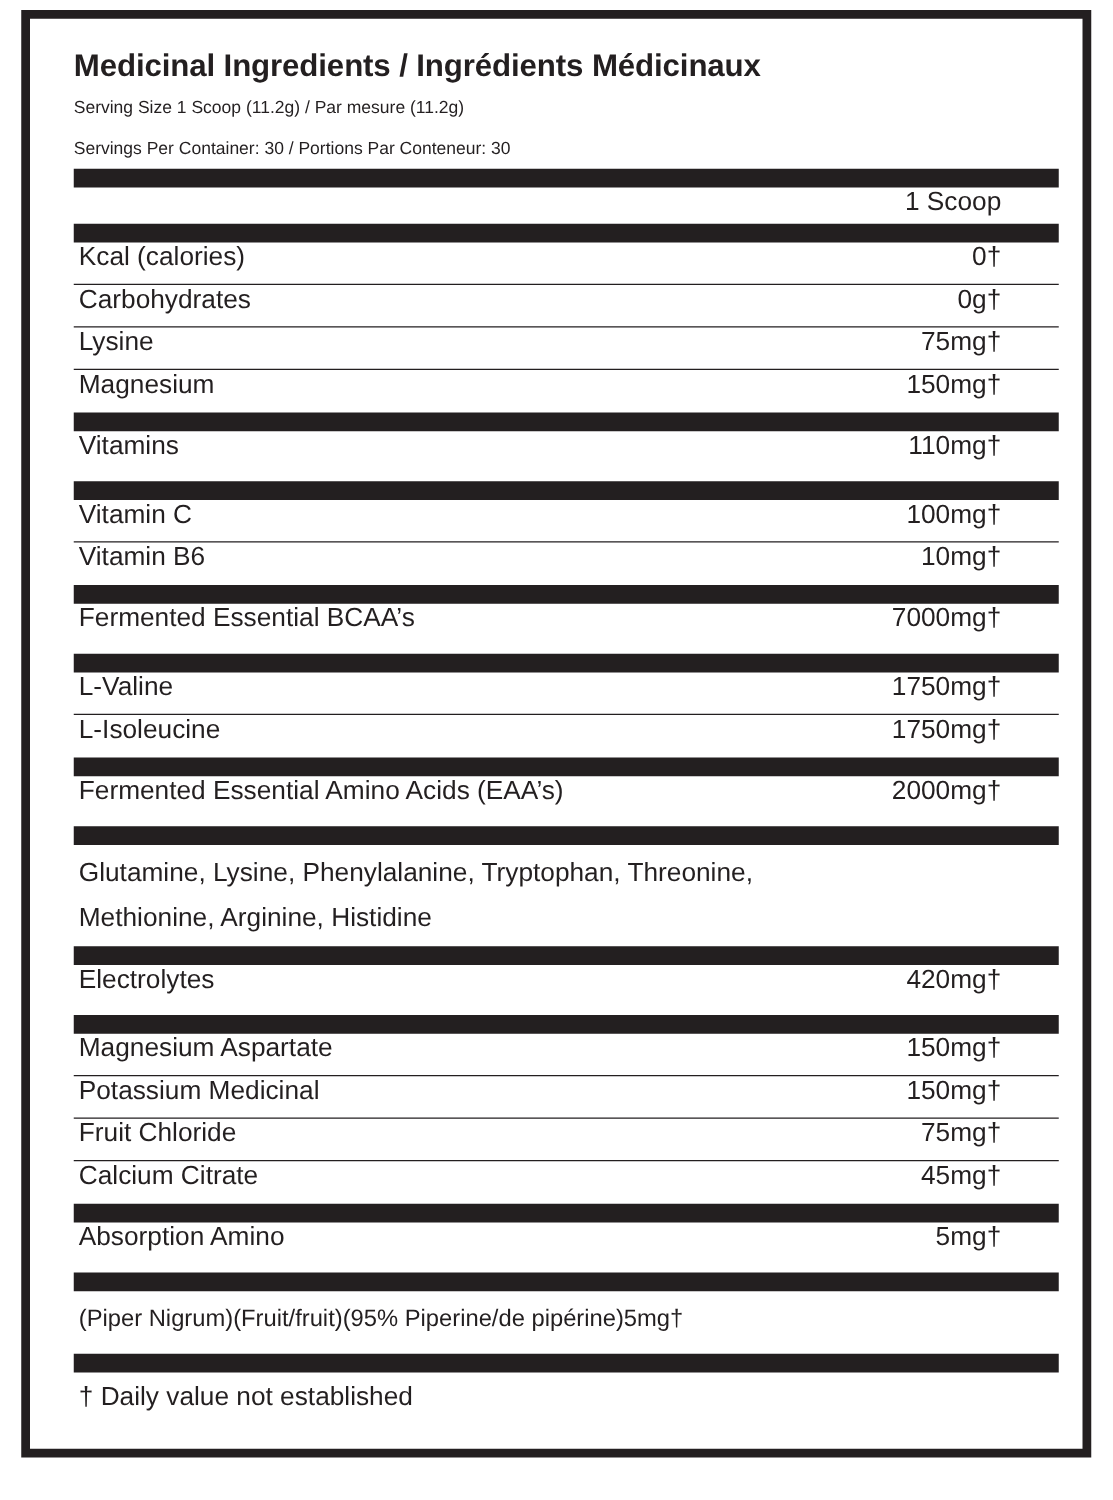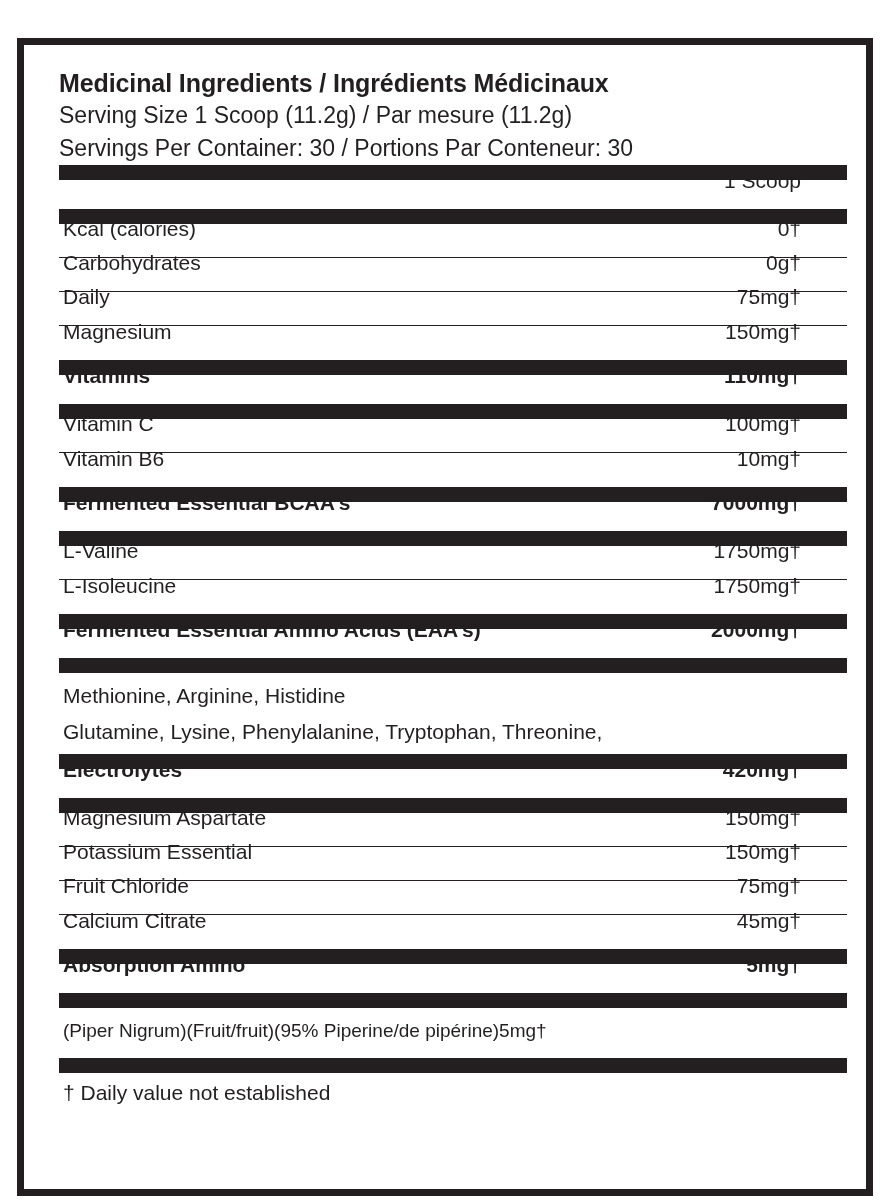--- a/index.html
+++ b/index.html
@@ -1,27 +1,27 @@
 <!DOCTYPE html>
 <html><head>
 <meta charset="utf-8">
 <style>
   html, body { margin: 0; padding: 0; background: #ffffff; }
   body { width: 890px; height: 1200px; position: relative; overflow: hidden;
          font-family: "Liberation Sans", sans-serif; color: #231f20; }
-  .label-frame { position: absolute; left: 17px; top: 38px; width: 842px; height: 1144px;
+  .label-frame { position: absolute; left: 17px; top: 8px; width: 842px; height: 1144px;
                  border: 7px solid #231f20; background: #fff; }
   .content { position: absolute; left: 35px; top: 22px; width: 788px; }
   .title { font-weight: bold; font-size: 25px; line-height: 32px; margin: 0; letter-spacing: -0.1px; }
-  .sub { font-size: 23px; line-height: 33px; margin: 0; }
+  .sub { font-size: 14px; line-height: 33px; margin: 0; }
   .bar { height: 15px; background: #231f20; }
-  .row { display: flex; justify-content: space-between; align-items: flex-end;
+  .row { display: flex; justify-content: space-between; align-items: flex-start;
          font-size: 21px; height: 34px; padding: 0 46px 16px 4px; box-sizing: border-box; }
   .row.thin { border-bottom: 1.5px solid #231f20; gap: 41px; }
-  .row.bold { font-weight: bold; height: 29px; }
+  .row.bold { font-weight: normal; height: 40px; }
   .row.head { height: 29px; justify-content: flex-end; }
   .row.sp-top { margin-top: 0; }
   .para { font-size: 21px; line-height: 36px; padding: 5px 4px 4px 4px; }
   .note { font-size: 19px; line-height: 30px; padding: 8px 4px 12px 4px; }
   .foot { font-size: 21px; line-height: 30px; padding: 5px 4px 0 4px; }
 </style>
 </head>
 <body>
 
 <div class="label-frame">
@@ -38,21 +38,21 @@
 
     <div class="row thin">
       <span>Kcal (calories)</span>
       <span>0†</span>
     </div>
     <div class="row thin">
       <span>Carbohydrates</span>
       <span>0g†</span>
     </div>
     <div class="row thin">
-      <span>Daily</span>
+      <span>Lysine</span>
       <span>75mg†</span>
     </div>
     <div class="row">
       <span>Magnesium</span>
       <span>150mg†</span>
     </div>
 
     <div class="bar"></div>
     <div class="row bold">
       <span>Vitamins</span>
@@ -83,36 +83,36 @@
       <span>1750mg†</span>
     </div>
 
     <div class="bar"></div>
     <div class="row bold">
       <span>Fermented Essential Amino Acids (EAA’s)</span>
       <span>2000mg†</span>
     </div>
     <div class="bar"></div>
     <div class="para">
+      <div>Glutamine, Lysine, Phenylalanine, Tryptophan, Threonine,</div>
       <div>Methionine, Arginine, Histidine</div>
-      <div>Glutamine, Lysine, Phenylalanine, Tryptophan, Threonine,</div>
     </div>
 
     <div class="bar"></div>
     <div class="row bold">
       <span>Electrolytes</span>
       <span>420mg†</span>
     </div>
     <div class="bar"></div>
     <div class="row thin sp-top">
       <span>Magnesium Aspartate</span>
       <span>150mg†</span>
     </div>
     <div class="row thin">
-      <span>Potassium Essential</span>
+      <span>Potassium Medicinal</span>
       <span>150mg†</span>
     </div>
     <div class="row thin">
       <span>Fruit Chloride</span>
       <span>75mg†</span>
     </div>
     <div class="row">
       <span>Calcium Citrate</span>
       <span>45mg†</span>
     </div>

